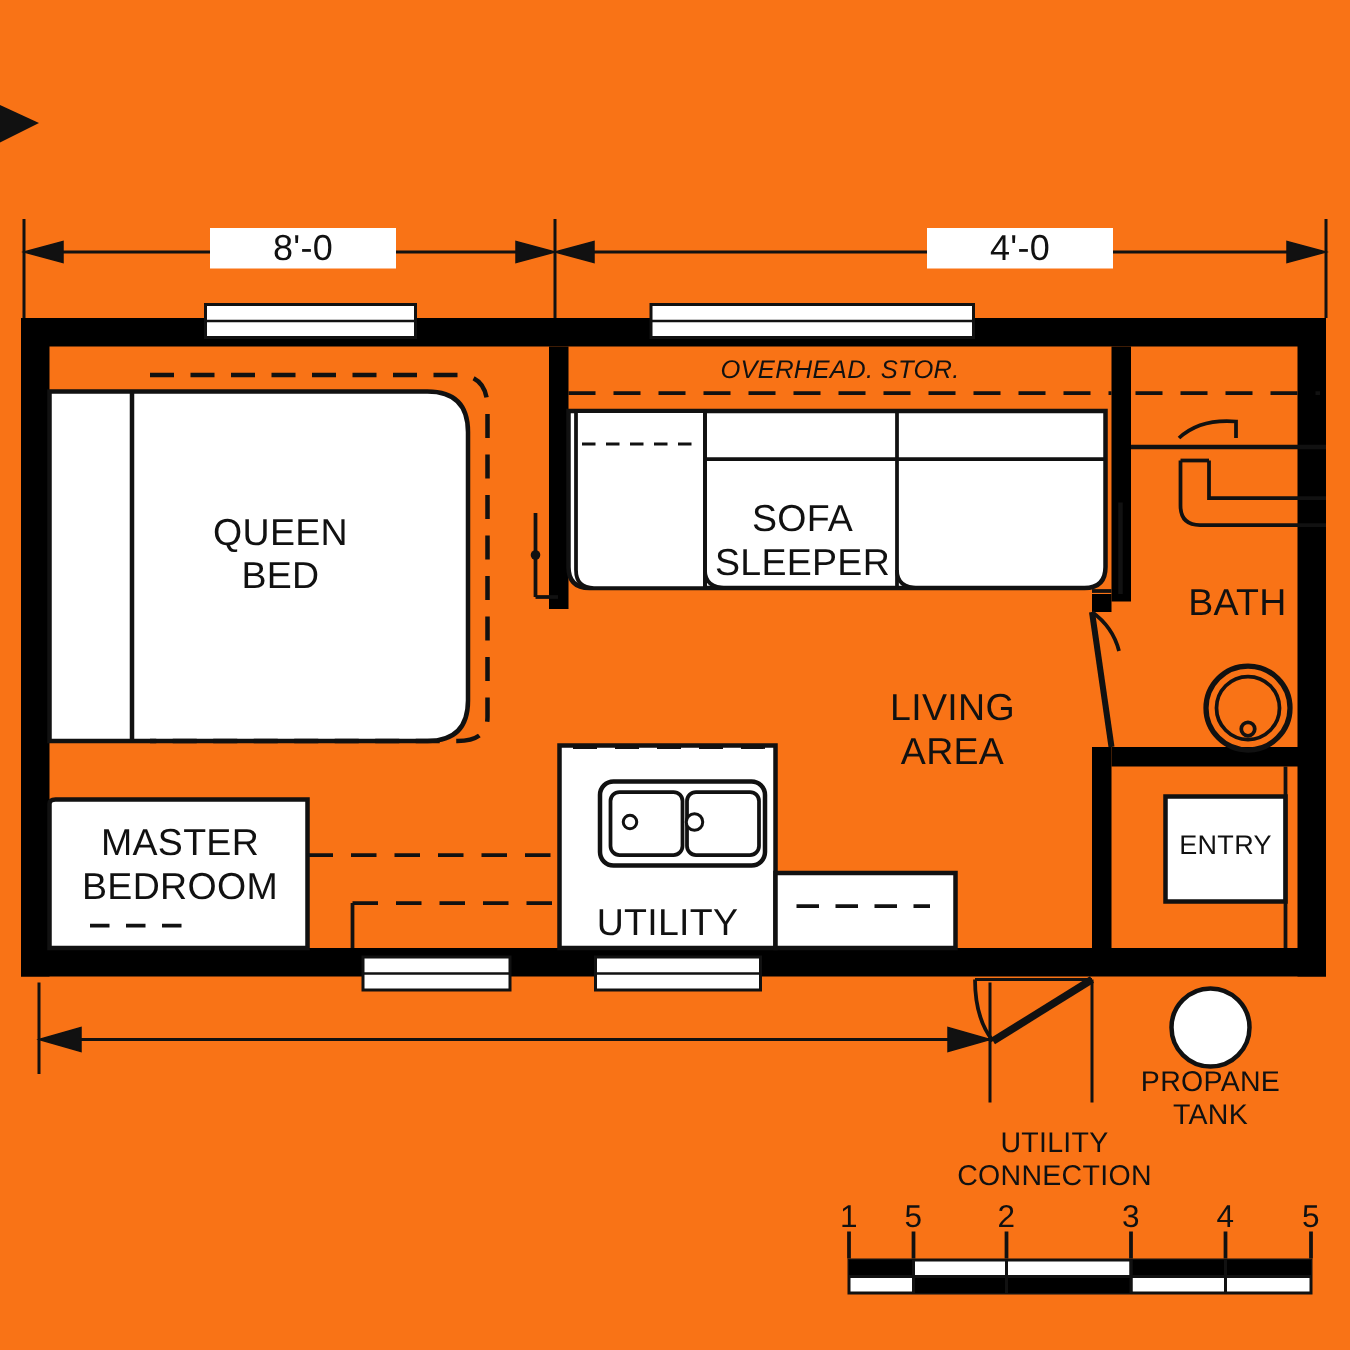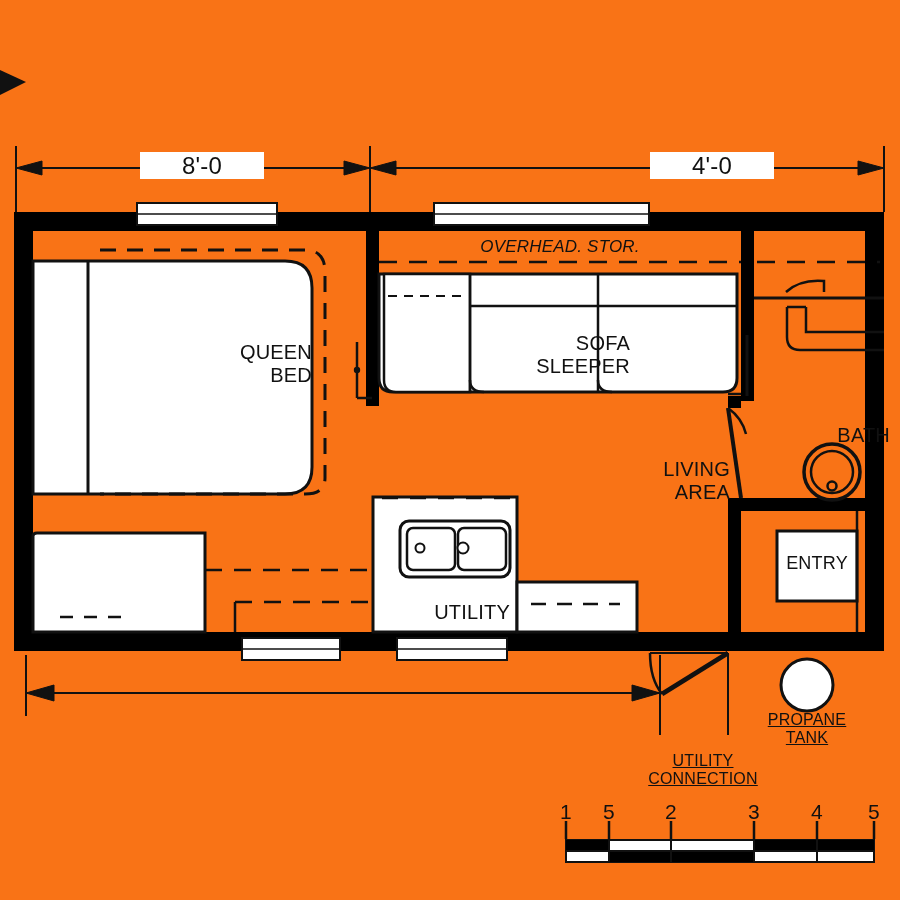--- a/index.html
+++ b/index.html
@@ -31,38 +31,36 @@
     position: absolute;
     color: #111111;
     font-family: "Liberation Sans", sans-serif;
     text-align: center;
     white-space: pre;
     line-height: 1.14;
     letter-spacing: 0.2px;
     user-select: none;
   }
   .lbl.room {
-    font-size: 20px;
-    text-align: right;
+    font-size: 25px;
   }
   .lbl.small {
     font-size: 17px;
     font-style: italic;
   }
   .lbl.dim {
     font-size: 24px;
     background: #ffffff;
     padding: 0 7px;
   }
   .lbl.tick {
     font-size: 21px;
   }
   .lbl.ann {
-    font-size: 16px;
-    text-decoration: underline;
+    font-size: 19px;
   }
   .lbl.entry {
     font-size: 18px;
   }
 </style>
 </head>
 <body>
 
 <div id="plan-root">
 
@@ -300,35 +298,37 @@
     <rect x="671" y="852" width="83" height="10" fill="#000"></rect>
     <g stroke="#111" stroke-width="2" fill="none">
       <line x1="754" y1="840" x2="754" y2="862"></line>
       <line x1="671" y1="840" x2="671" y2="862"></line>
     </g>
 
   </svg>
 
   <div class="lbl dim" style="left:140px; top:152px; width:110px;">8'-0</div>
 
-  <div class="lbl dim" style="left:650px; top:152px; width:110px;">4'-0</div>
+  <div class="lbl dim" style="left:618px; top:152px; width:110px;">4'-0</div>
 
   <div class="lbl small" style="left:400px; top:237px; width:320px;">OVERHEAD. STOR.</div>
 
   <div class="lbl room" style="left:62px; top:341px; width:250px;">QUEEN
 BED</div>
 
   <div class="lbl room" style="left:440px; top:332px; width:190px;">SOFA
 SLEEPER</div>
 
-  <div class="lbl room" style="left:760px; top:388px; width:130px;margin-top:36px;">BATH</div>
+  <div class="lbl room" style="left:760px; top:388px; width:130px;">BATH</div>
 
   <div class="lbl room" style="left:540px; top:458px; width:190px;">LIVING
 AREA</div>
 
+  <div class="lbl room" style="left:20px; top:548px; width:200px;">MASTER
+BEDROOM</div>
 
   <div class="lbl room" style="left:380px; top:601px; width:130px;">UTILITY</div>
 
   <div class="lbl entry" style="left:777px; top:553px; width:80px;text-align:center;">ENTRY</div>
 
 
   <div class="lbl ann" style="left:613px; top:740px; width:180px;margin-top:12px;">UTILITY
 CONNECTION</div>
 
   <div class="lbl ann" style="left:742px; top:711px; width:130px;">PROPANE

